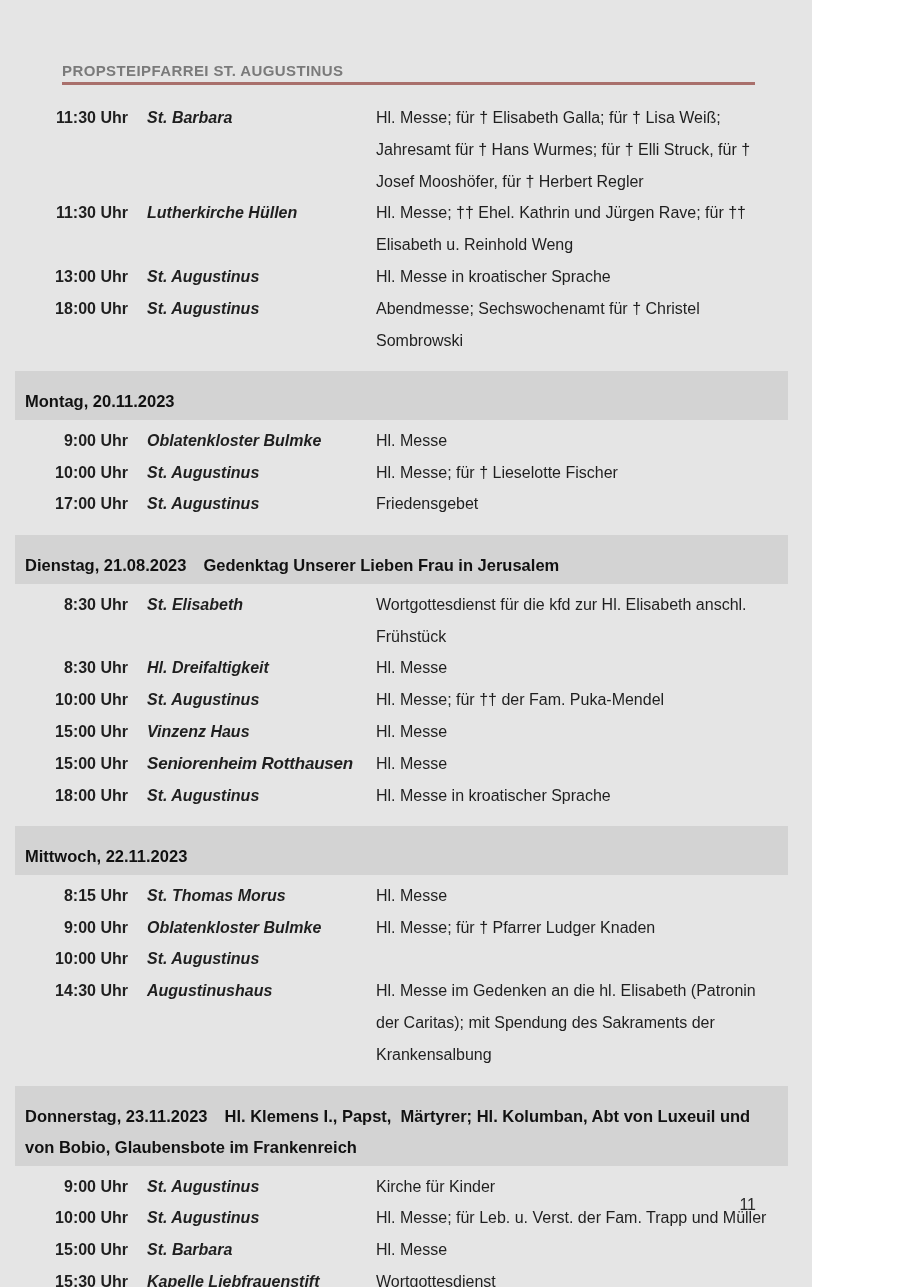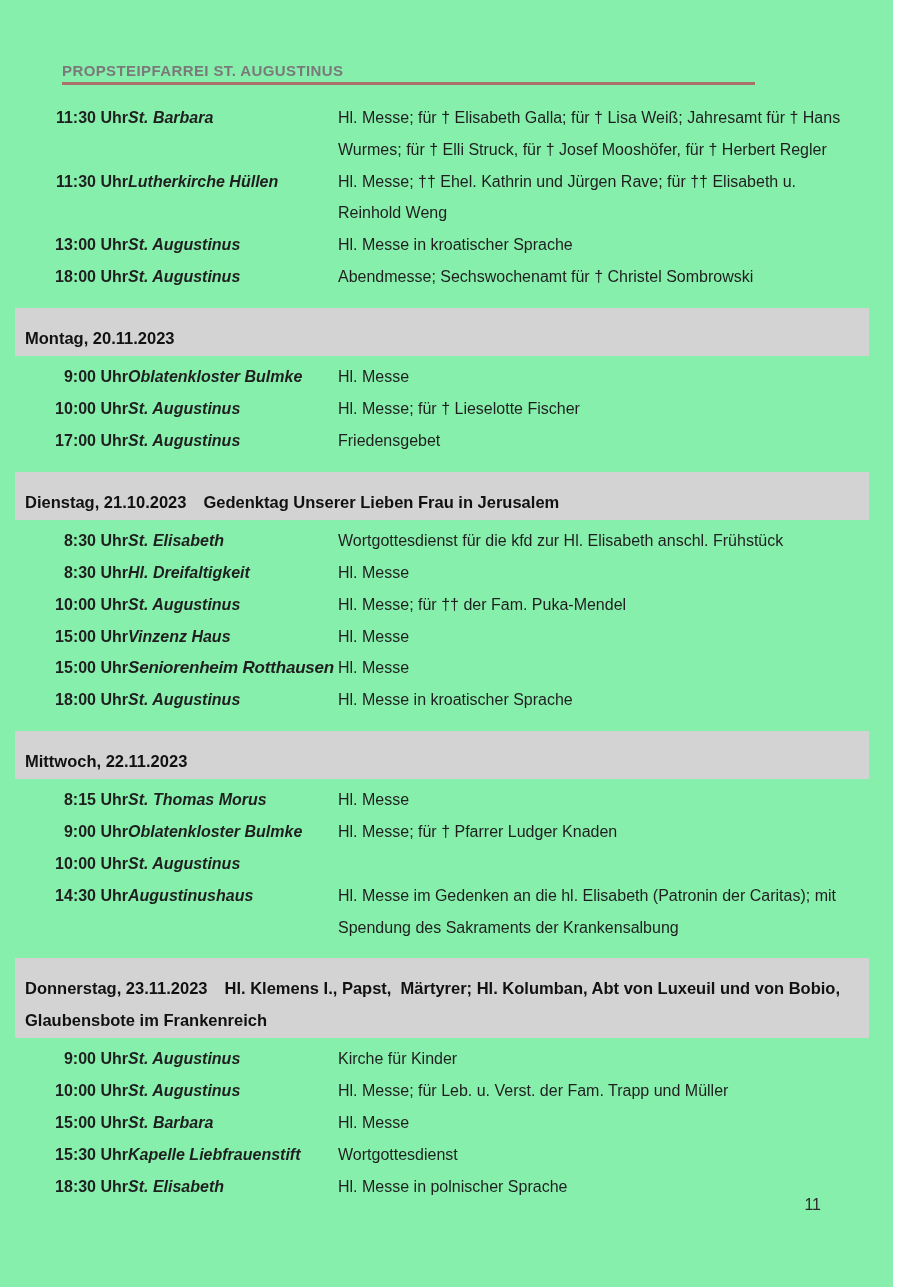--- a/index.html
+++ b/index.html
@@ -1,21 +1,21 @@
 <!DOCTYPE html>
 <html lang="de"><head>
 <meta charset="utf-8">
 <style>
   * { margin: 0; padding: 0; box-sizing: border-box; }
   html, body { background: #ffffff; }
   .page {
     position: relative;
-    width: 893px;
+    width: 812px;
     height: 1287px;
-    background: #86efac;
+    background: #e5e5e5;
     font-family: "Liberation Sans", "DejaVu Sans", sans-serif;
     color: #1f1f1f;
     overflow: hidden;
   }
   
   .parish-header {
     margin: 62px 0 0 62px;
     width: 693px;
     border-bottom: 3px solid #a9706c;
     padding-bottom: 3px;
@@ -29,21 +29,21 @@
   
   .schedule {
     padding: 12px 24px 0 15px;
   }
   .rows {
     padding: 5px 20px 7px 25px;
   }
   .row {
     display: grid;
     grid-template-columns: 88px 210px 1fr;
-    column-gap: 0;
+    column-gap: 19px;
     align-items: start;
     font-size: 16px;
     line-height: 31.8px;
   }
   .time {
     font-weight: 700;
     text-align: right;
     white-space: nowrap;
   }
   .loc {
@@ -69,21 +69,21 @@
     color: #111;
   }
   .banner .subtitle {
     margin-left: 17px;
     white-space: pre-wrap;
   }
   
   .page-number {
     position: absolute;
     top: 1196px;
-    right: 72px;
+    right: 56px;
     font-size: 16px;
     color: #2b2b2b;
   }
 </style>
 </head>
 <body>
 
 <div class="page">
 
   <div class="parish-header">
@@ -132,21 +132,21 @@
         </div>
         <div class="row">
           <span class="time">17:00 Uhr</span>
           <span class="loc">St. Augustinus</span>
           <span class="desc"><b>Friedensgebet</b><span></span></span>
         </div>
       </div>
     </section>
 
     <section>
-      <div class="banner"><span>Dienstag, 21.10.2023</span><span class="subtitle">Gedenktag Unserer Lieben Frau in Jerusalem</span></div>
+      <div class="banner"><span>Dienstag, 21.08.2023</span><span class="subtitle">Gedenktag Unserer Lieben Frau in Jerusalem</span></div>
       <div class="rows">
         <div class="row">
           <span class="time">8:30 Uhr</span>
           <span class="loc">St. Elisabeth</span>
           <span class="desc"><b>Wortgottesdienst für die kfd zur Hl. Elisabeth</b><span> anschl. Früh­stück</span></span>
         </div>
         <div class="row">
           <span class="time">8:30 Uhr</span>
           <span class="loc">Hl. Dreifaltigkeit</span>
           <span class="desc"><b>Hl. Messe</b><span></span></span>

